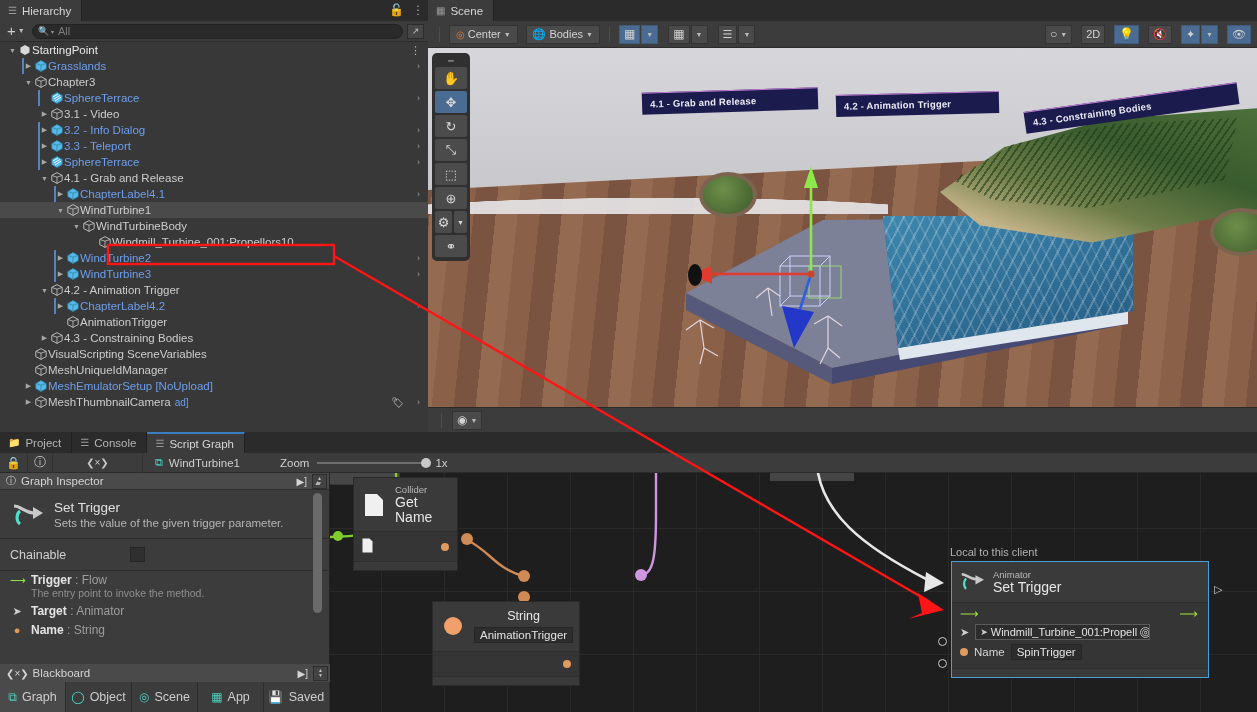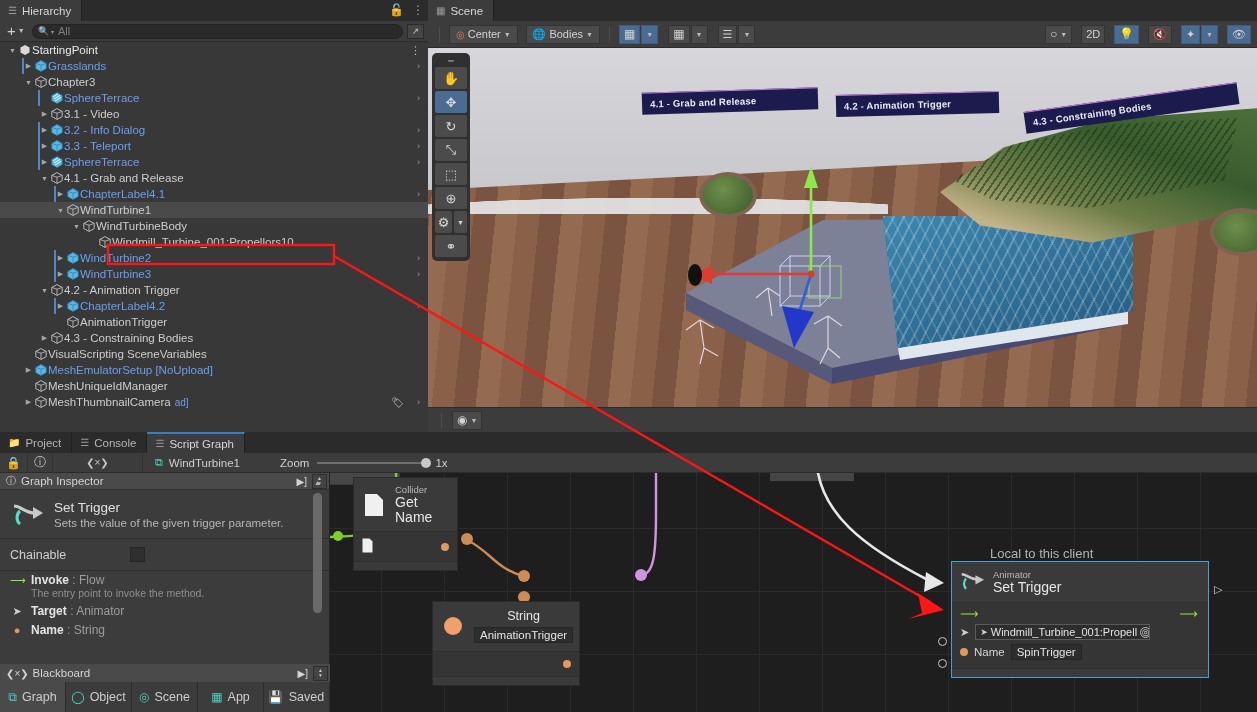--- a/index.html
+++ b/index.html
@@ -140,21 +140,21 @@
   .gp { display:flex; align-items:center; gap:6px; padding:2px 8px; font-size:11.5px; color:#d4d4d4; position:relative;}
   .dot { width:8px; height:8px; border-radius:50%; background:#e09a5d; flex:0 0 8px;}
   .dot.grey { background:#9b9b9b; }
   .dot.purple { background:#b69be8; }
   .ofield { background:#2d2d2d; border:1px solid #262626; padding:1px 5px; color:#e2e2e2; font-size:11.5px;}
   .objfield { background:#2d2d2d; border:1px solid #5a5a5a; display:flex; align-items:center; gap:3px;
               padding:1px 2px 1px 4px; font-size:11px; color:#e2e2e2; max-width:175px; overflow:hidden; }
   .objfield .circ { width:11px; height:11px; border-radius:50%; border:1px solid #bdbdbd; flex:0 0 11px;
                     display:flex; align-items:center; justify-content:center; font-size:9px;}
   .ring { width:9px; height:9px; border-radius:50%; border:1.4px solid #c9c9c9; }
-  .sticky-lbl { position:absolute; font-size:13px; color:#b2b2b2;margin-left:40px; }
+  .sticky-lbl { position:absolute; font-size:11px; color:#b2b2b2; }
   .gtri { position:absolute; font-size:11px; color:#d7d7d7; }
   .arrowG { color:#9bdb3c; font-size:13px; line-height:10px;}
   svg.ov { position:absolute; left:0; top:0; pointer-events:none; }
 </style>
 </head>
 <body>
 
 <div id="root">
 
   <div class="panel" id="hier">
@@ -413,39 +413,39 @@
           <span class="go-ico">
             <svg width="12" height="12" viewBox="0 0 12 12">
               <path d="M6 0.6 11.2 3.4 11.2 8.6 6 11.4 0.8 8.6 0.8 3.4z" fill="none" stroke="#b9b9b9" stroke-width="1"></path>
               <path d="M6 5.2 11.2 3.4 M6 5.2 0.8 3.4 M6 5.2 V11.4" stroke="#b9b9b9" stroke-width=".9" fill="none"></path>
             </svg>
           </span>
           <span class="lbl">VisualScripting SceneVariables</span>
         </div>
         <div class="row">
           <span style="width:23px;flex:0 0 23px"></span>
+          <span class="tri "></span>
+          <span class="go-ico">
+            <svg width="12" height="12" viewBox="0 0 12 12">
+              <path d="M6 0.6 11.2 3.4 11.2 8.6 6 11.4 0.8 8.6 0.8 3.4z" fill="none" stroke="#b9b9b9" stroke-width="1"></path>
+              <path d="M6 5.2 11.2 3.4 M6 5.2 0.8 3.4 M6 5.2 V11.4" stroke="#b9b9b9" stroke-width=".9" fill="none"></path>
+            </svg>
+          </span>
+          <span class="lbl">MeshUniqueIdManager</span>
+        </div>
+        <div class="row">
+          <span style="width:23px;flex:0 0 23px"></span>
           <span class="tri closed"></span>
           <span class="go-ico">
             <svg width="12" height="12" viewBox="0 0 12 12">
               <path d="M6 0.6 11.2 3.4 11.2 8.6 6 11.4 0.8 8.6 0.8 3.4z" fill="#56b9e8" stroke="#2f86b5" stroke-width=".7"></path>
               <path d="M6 5.2 11.2 3.4 M6 5.2 0.8 3.4 M6 5.2 V11.4" stroke="#2a7ba6" stroke-width=".7" fill="none"></path>
             </svg>
           </span>
           <span class="lbl prefab">MeshEmulatorSetup [NoUpload]</span>
-        </div>
-        <div class="row">
-          <span style="width:23px;flex:0 0 23px"></span>
-          <span class="tri "></span>
-          <span class="go-ico">
-            <svg width="12" height="12" viewBox="0 0 12 12">
-              <path d="M6 0.6 11.2 3.4 11.2 8.6 6 11.4 0.8 8.6 0.8 3.4z" fill="none" stroke="#b9b9b9" stroke-width="1"></path>
-              <path d="M6 5.2 11.2 3.4 M6 5.2 0.8 3.4 M6 5.2 V11.4" stroke="#b9b9b9" stroke-width=".9" fill="none"></path>
-            </svg>
-          </span>
-          <span class="lbl">MeshUniqueIdManager</span>
         </div>
         <div class="row">
           <span style="width:23px;flex:0 0 23px"></span>
           <span class="tri closed"></span>
           <span class="go-ico">
             <svg width="12" height="12" viewBox="0 0 12 12">
               <path d="M6 0.6 11.2 3.4 11.2 8.6 6 11.4 0.8 8.6 0.8 3.4z" fill="none" stroke="#b9b9b9" stroke-width="1"></path>
               <path d="M6 5.2 11.2 3.4 M6 5.2 0.8 3.4 M6 5.2 V11.4" stroke="#b9b9b9" stroke-width=".9" fill="none"></path>
             </svg>
           </span>
@@ -714,21 +714,21 @@
       </div>
 
       <div class="insp-row">
         <div class="k">Chainable</div>
         <div class="cbx"></div>
       </div>
 
       <div id="ports">
           <div class="port">
             <span class="pico"><span style="color:#8ce84b">⟶</span></span>
-            <span><span><b>Invoke</b><span class="ty"> : Flow</span></span><div class="sub">The entry point to invoke the method.</div></span>
+            <span><span><b>Trigger</b><span class="ty"> : Flow</span></span><div class="sub">The entry point to invoke the method.</div></span>
           </div>
           <div class="port">
             <span class="pico"><span style="color:#cfcfcf">➤</span></span>
             <span><span><b>Target</b><span class="ty"> : Animator</span></span></span>
           </div>
           <div class="port">
             <span class="pico"><span style="color:#e09a5d">●</span></span>
             <span><span><b>Name</b><span class="ty"> : String</span></span></span>
           </div>
         </div>

